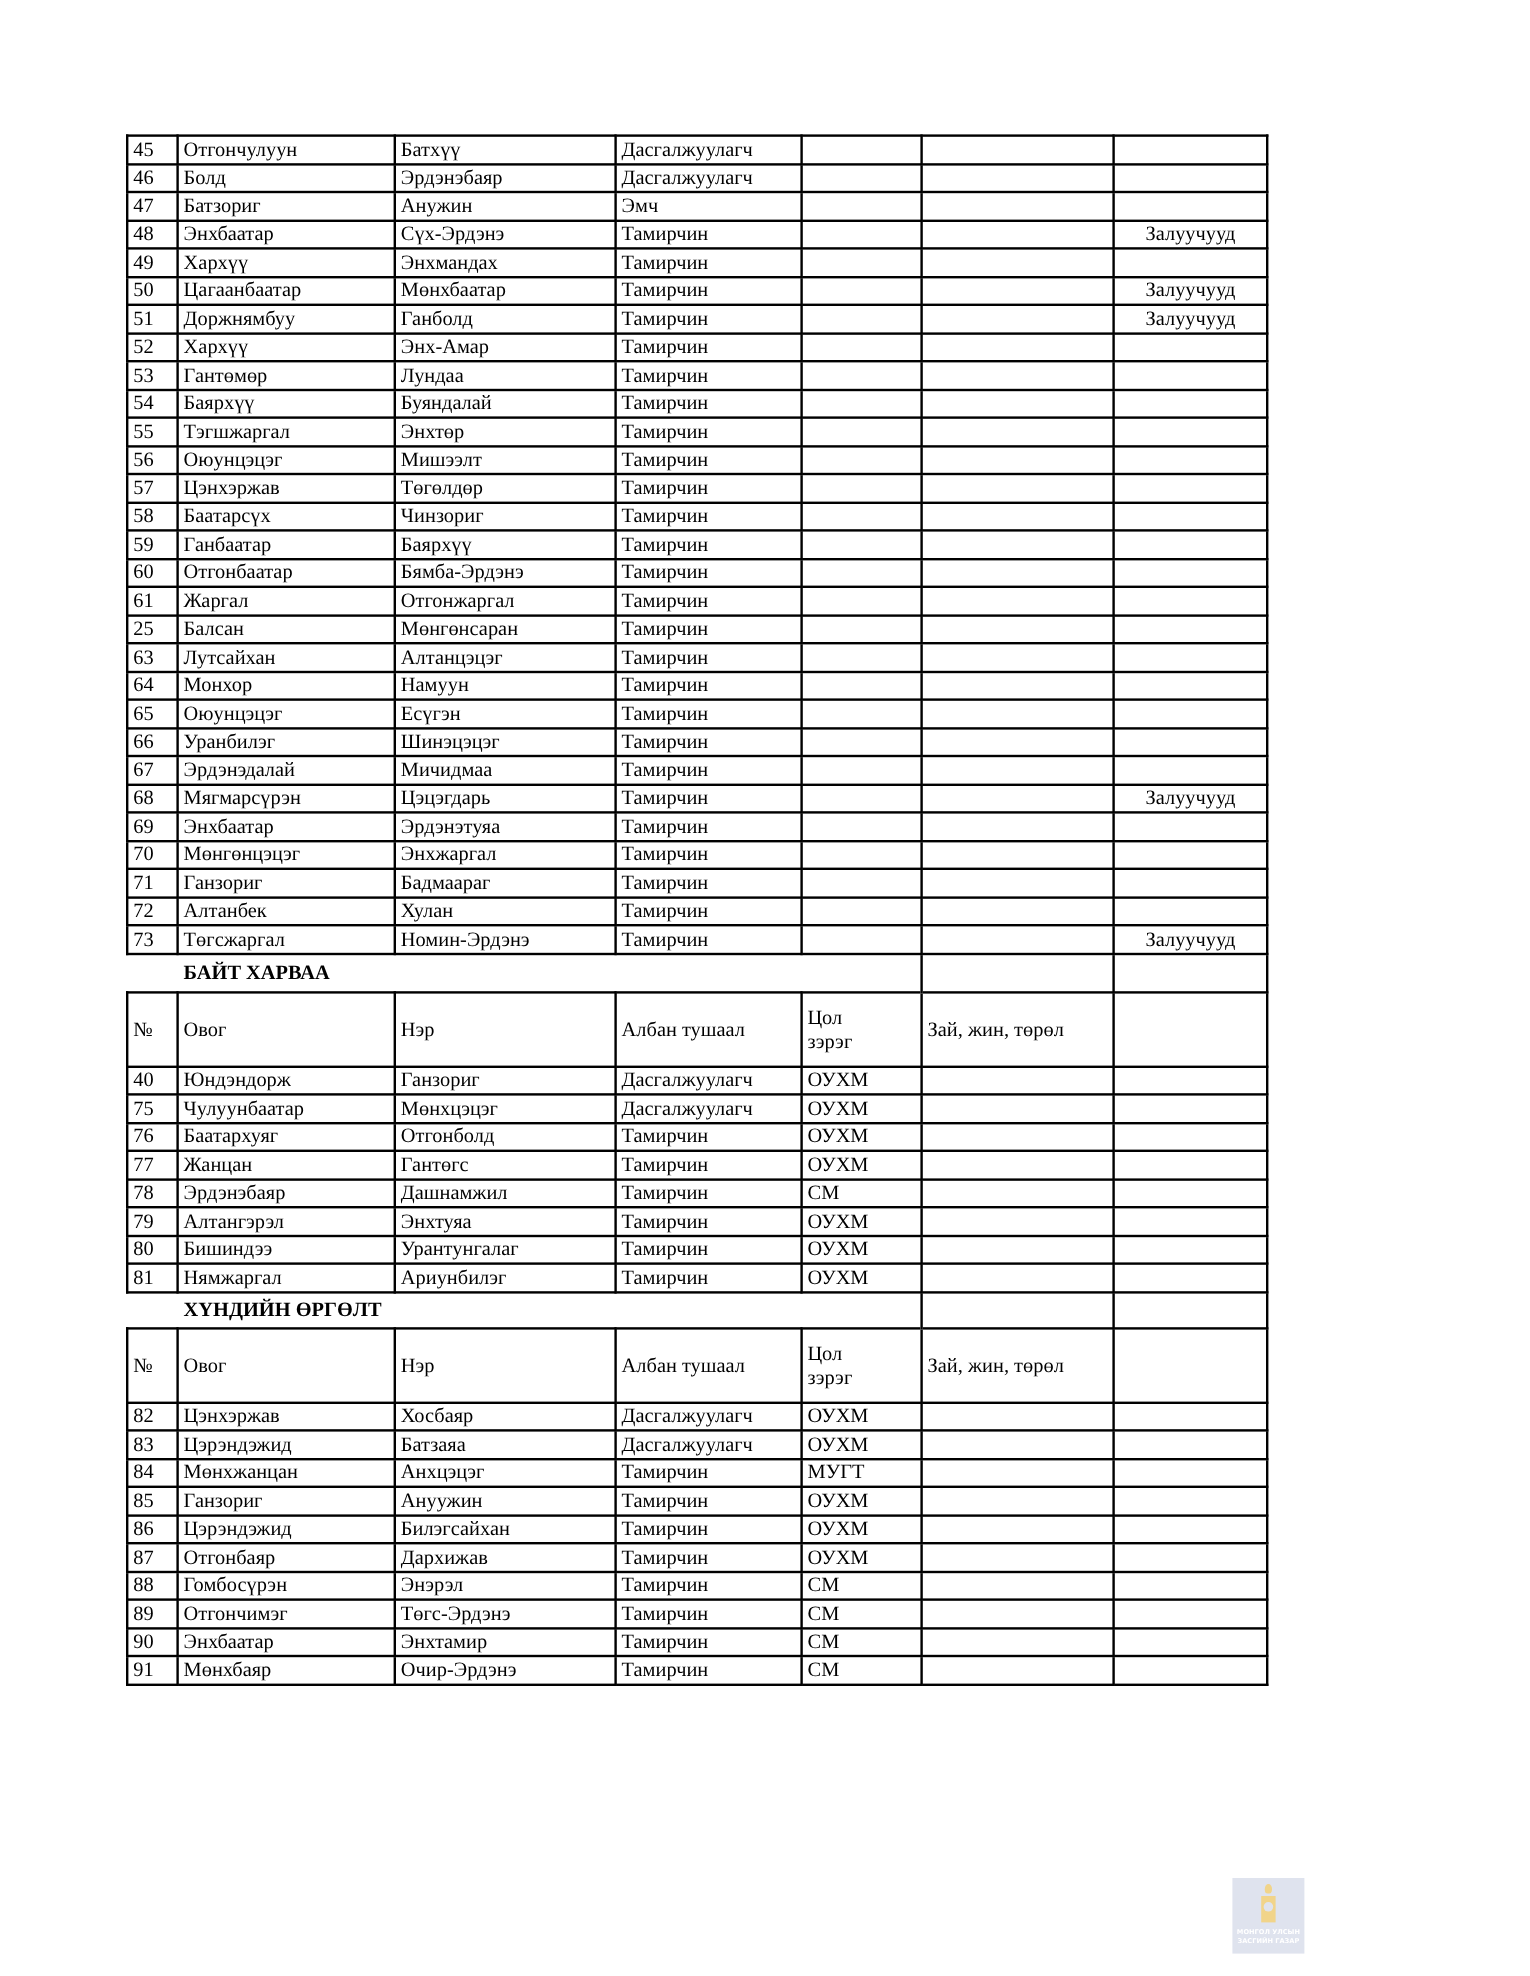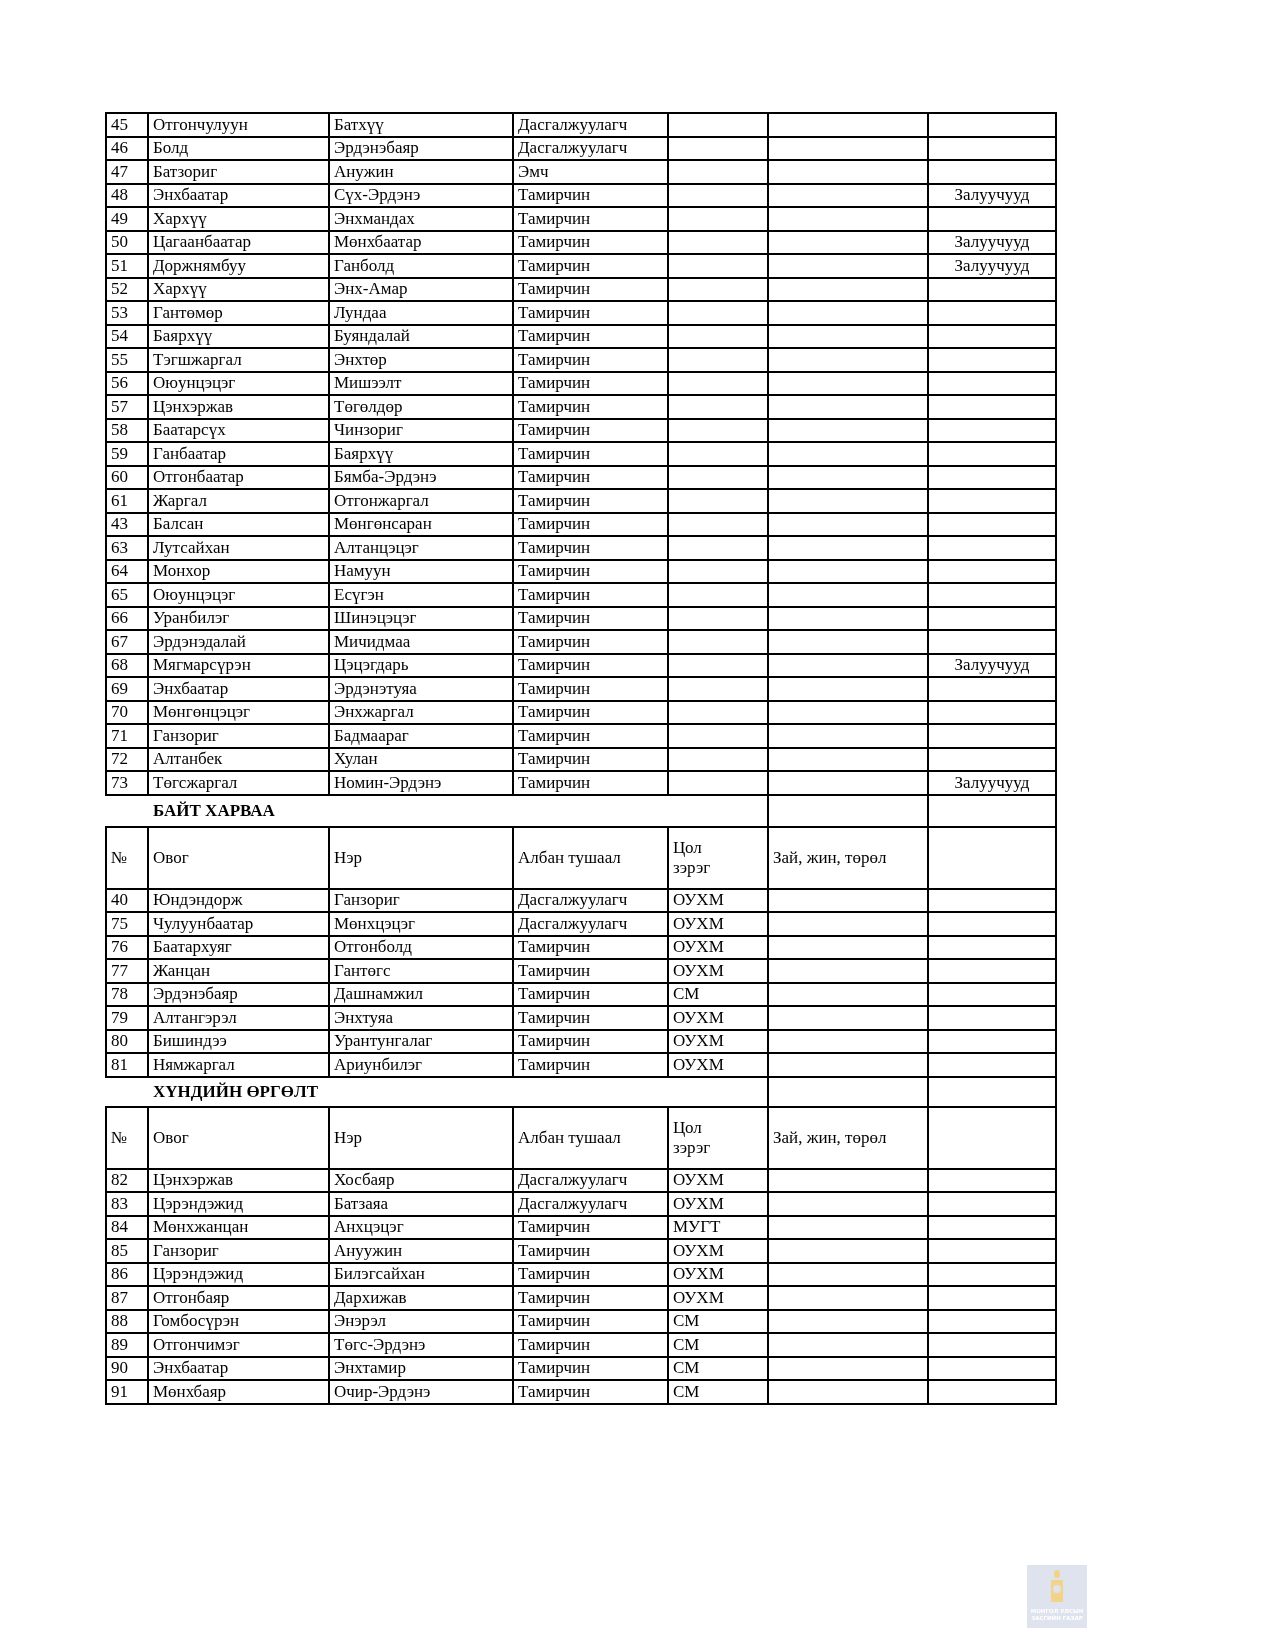--- a/index.html
+++ b/index.html
@@ -188,21 +188,21 @@
         <tr class="row">
           <td>61</td>
           <td>Жаргал</td>
           <td>Отгонжаргал</td>
           <td>Тамирчин</td>
           <td></td>
           <td></td>
           <td class="youth"></td>
         </tr>
         <tr class="row">
-          <td>43</td>
+          <td>25</td>
           <td>Балсан</td>
           <td>Мөнгөнсаран</td>
           <td>Тамирчин</td>
           <td></td>
           <td></td>
           <td class="youth"></td>
         </tr>
         <tr class="row">
           <td>63</td>
           <td>Лутсайхан</td>

